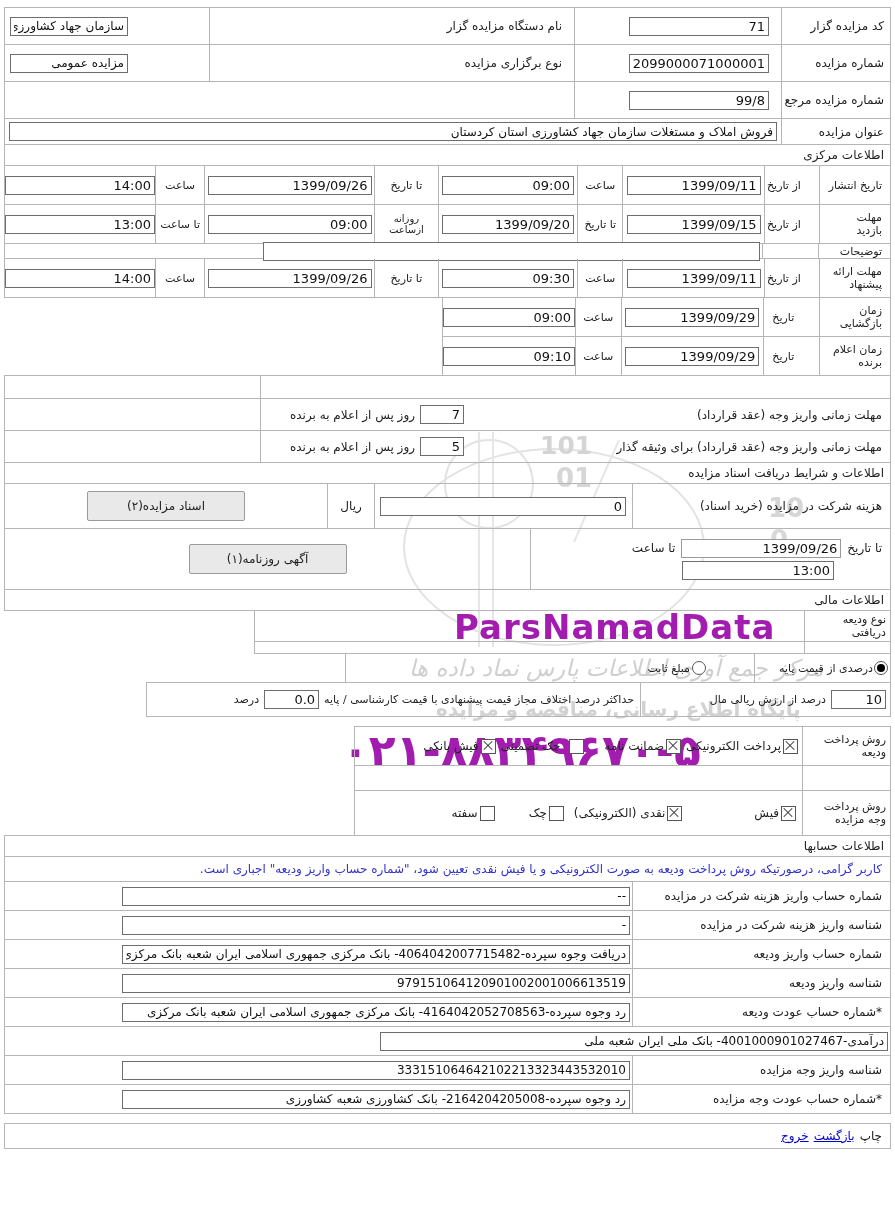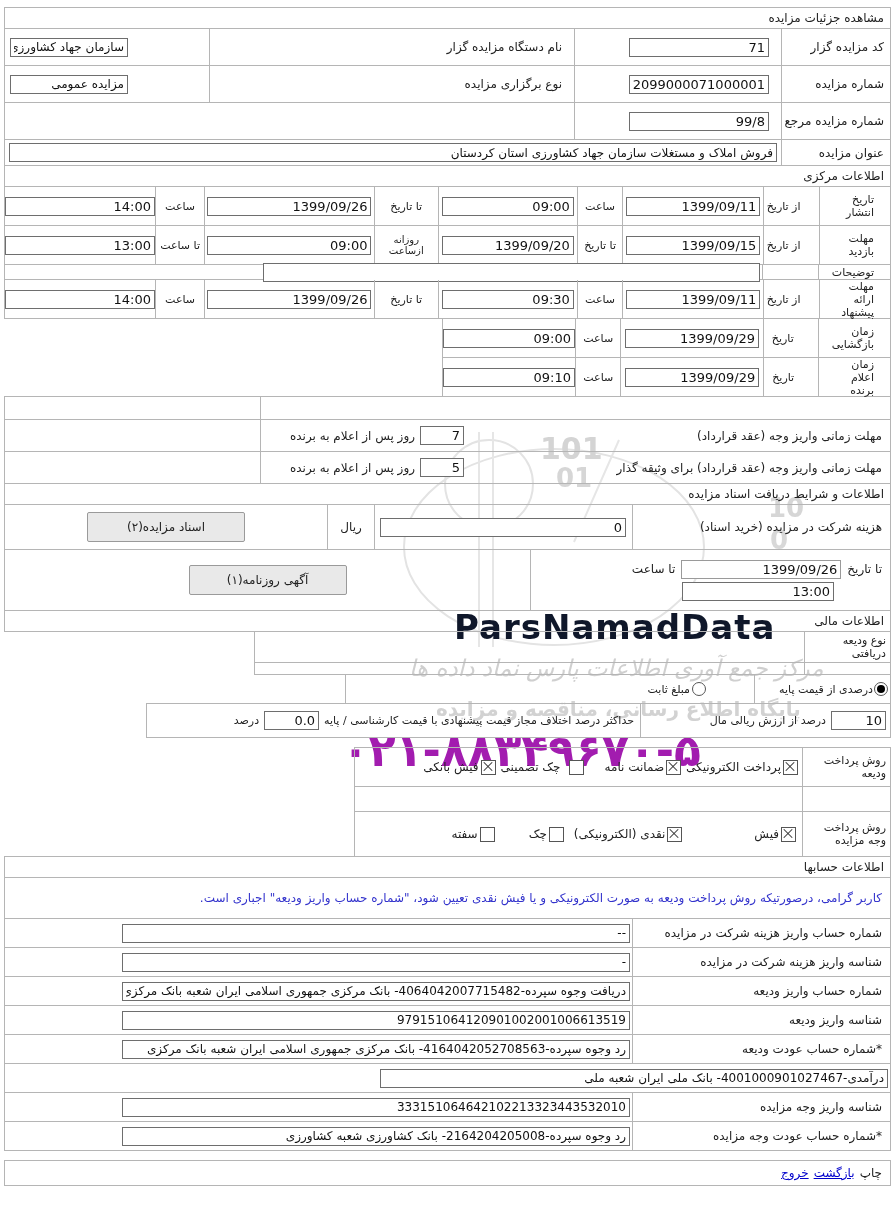--- a/index.html
+++ b/index.html
@@ -21,56 +21,53 @@
   .btn{min-width:158px;height:30px;background:#e9e9e9;border:1px solid #9a9a9a;border-radius:2px;font:12px "DejaVu Sans",sans-serif;color:#222;cursor:pointer;}
   .cb{width:13px;height:13px;border:1px solid #555;background:#fff;display:inline-block;position:relative;flex:none;}
   .cb.on::before,.cb.on::after{content:"";position:absolute;top:5px;left:0px;width:12px;height:1px;background:#333;}
   .cb.on::before{transform:rotate(45deg);}
   .cb.on::after{transform:rotate(-45deg);}
   .rd{width:12px;height:12px;border:1px solid #555;border-radius:50%;background:#fff;display:inline-block;position:relative;flex:none;}
   .rd.on::after{content:"";position:absolute;top:2px;left:2px;right:2px;bottom:2px;border-radius:50%;background:#000;}
   .pair{display:inline-flex;align-items:center;gap:2px;font-size:12px;}
   .lnk{color:#0000cc;text-decoration:underline;cursor:pointer;font-size:12px;}
   
-  .t-lc{width:72px;padding:0 16px;font-size:11px;margin-left:16px;}
+  .t-lc{width:72px;padding:0 8px;font-size:11px;margin-left:16px;}
   .t-sc{width:40px;font-size:11px;justify-content:center;text-align:center;}
   .t-c1{width:144px;}.t-l1{width:46px;justify-content:center;font-size:11px;text-align:center;}
   .t-c2{width:142px;}.t-l2{width:65px;justify-content:center;font-size:10px;text-align:center;}
   .t-c3{width:173px;}.t-l3{width:50px;justify-content:center;font-size:11px;text-align:center;}
   .t-c4{flex:1;}
   
   .wm{position:absolute;inset:0;z-index:0;pointer-events:none;}
   .wm span{position:absolute;white-space:nowrap;}
 </style>
 </head>
 <body>
 
 <div class="wrap">
 
   <div class="wm">
     <svg width="360" height="230" style="position:absolute;left:365px;top:415px" viewBox="0 0 360 230">
       <ellipse cx="185" cy="125" rx="150" ry="98" fill="none" stroke="#e3e3e3" stroke-width="2"></ellipse>
       <circle cx="120" cy="62" r="44" fill="none" stroke="#e3e3e3" stroke-width="2"></circle>
       <path d="M250 18 L205 120 M110 10 L110 225 M124 10 L124 225" fill="none" stroke="#e6e6e6" stroke-width="2"></path>
     </svg>
-    <span style="left:536px;top:424px;font-size:30px;font-weight:bold;color:#d4d4d4;direction:ltr;">101</span>
+    <span style="left:536px;top:424px;font-size:25px;font-weight:bold;color:#d4d4d4;direction:ltr;">101</span>
     <span style="left:552px;top:456px;font-size:26px;font-weight:bold;color:#d6d6d6;direction:ltr;">01</span>
     <span style="left:764px;top:486px;font-size:26px;font-weight:bold;color:#d6d6d6;direction:ltr;">10</span>
     <span style="left:766px;top:518px;font-size:26px;font-weight:bold;color:#d8d8d8;direction:ltr;">0</span>
-    <span style="left:450px;top:600px;font-size:34px;font-weight:bold;color:#0f172a;letter-spacing:1px;direction:ltr;text-align:center;">ParsNamadData</span>
+    <span style="left:450px;top:600px;font-size:34px;font-weight:bold;color:#a21caf;letter-spacing:1px;direction:ltr;text-align:center;">ParsNamadData</span>
     <span style="left:432px;top:690px;font-size:20px;font-weight:bold;color:#d2d2d2;">پایگاه اطلاع رسانی، مناقصه و مزایده</span>
     <span style="left:405px;top:648px;font-size:23px;font-style:italic;color:#cfcfcf;">مرکز جمع آوری اطلاعات پارس نماد داده ها</span>
     <span style="left:338px;top:718px;font-size:44px;font-weight:bold;color:#a21caf;direction:ltr;">۰۲۱-۸۸۳۴۹۶۷۰-۵</span>
   </div>
 
   <div class="form">
 
-    <div class="row hdr">
-      <span class="lbl">مشاهده جزئیات مزایده</span>
-    </div>
 
     <div class="row" style="height:38px">
       <div class="cell bl lbl" style="width:109px;padding-right:6px">کد مزایده گزار</div>
       <div class="cell bl" style="width:207px;padding-right:12px">
           <input class="inp" style="width: 140px;" value="71">
         </div>
       <div class="cell bl lbl" style="width:365px;padding-right:12px">نام دستگاه مزایده گزار</div>
       <div class="cell jl" style="flex:1;padding-left:5px">
           <input class="inp fa" style="width: 118px;" value="سازمان جهاد کشاورزی ا">
         </div>
@@ -335,21 +332,21 @@
         <span class="pair">
             <span class="cb"></span>
             <span>سفته</span>
           </span>
       </div>
     </div>
 
     <div class="row hdr">
       <span class="lbl">اطلاعات حسابها</span>
     </div>
-    <div class="row" style="height:42px;padding-right:8px">
+    <div class="row" style="height:26px;padding-right:8px">
       <span style="font-size:12px;color:#3333cc">کاربر گرامی، درصورتیکه روش پرداخت ودیعه به صورت الکترونیکی و یا فیش نقدی تعیین شود، "شماره حساب واریز ودیعه" اجباری است.</span>
     </div>
 
     <div class="row" style="height:30px">
       <div class="cell bl lbl" style="width:258px;padding-right:8px">شماره حساب واریز هزینه شرکت در مزایده</div>
       <div class="cell" style="flex:1;padding-right:2px">
           <input class="inp fa" style="width: 508px;" value="--">
         </div>
     </div>
     <div class="row" style="height:30px">

